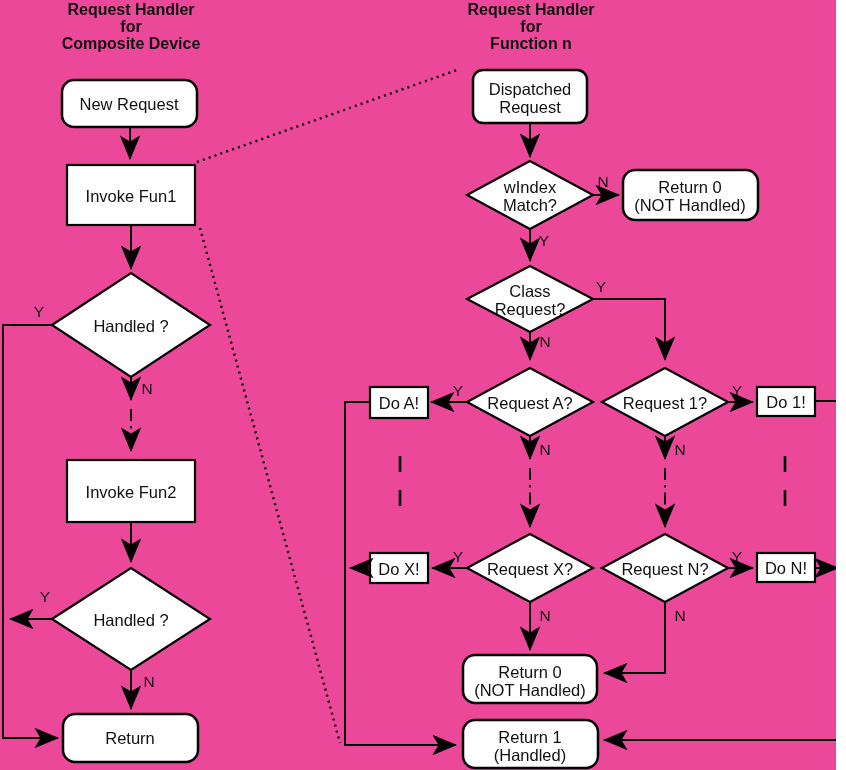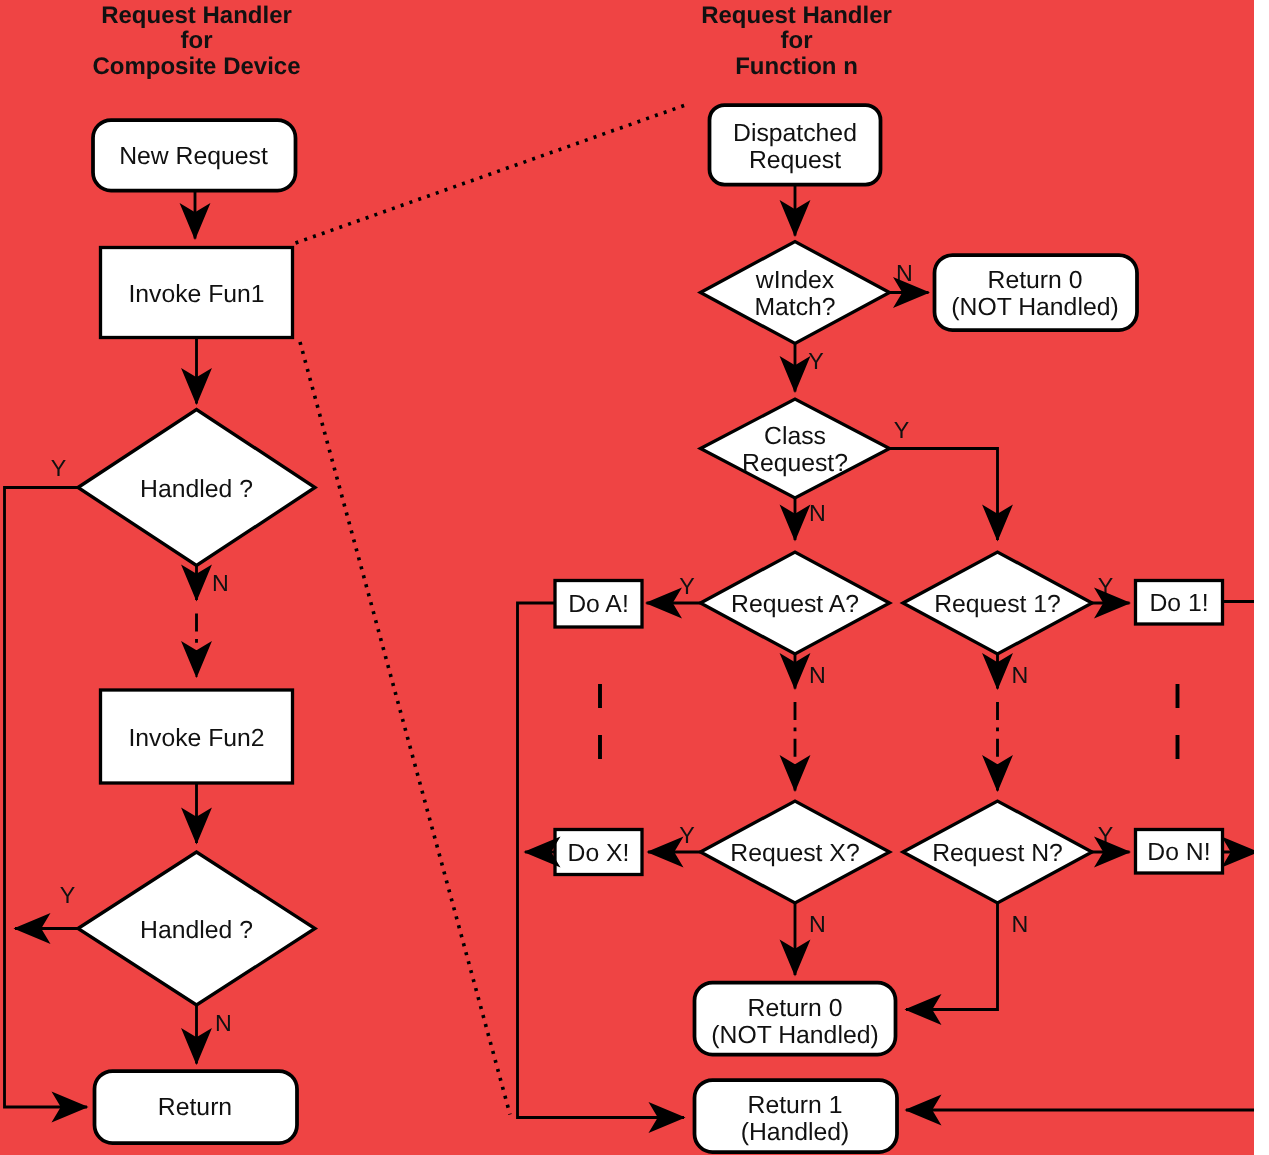--- a/index.html
+++ b/index.html
@@ -1,16 +1,16 @@
 <!DOCTYPE html>
 <html><head>
 <meta charset="utf-8">
 <style>
   html,body{margin:0;padding:0;background:#ffffff;}
-  .stage{position:relative;width:836px;height:770px;background:#ef4444;overflow:hidden;}
+  .stage{position:relative;width:836px;height:770px;background:#ec4899;overflow:hidden;}
   svg{display:block;}
   .shape{fill:#ffffff;stroke:#000000;stroke-width:2.2;}
   .shape-heavy{fill:#ffffff;stroke:#000000;stroke-width:2.5;}
   .line{fill:none;stroke:#000000;stroke-width:1.9;}
   .dashdot{stroke-dasharray:12 5 2.5 5;}
   .dotted{stroke-dasharray:2 4.2;stroke-width:2.4;}
   .ellipsis{stroke-width:2.6;}
   text{font-family:"Liberation Sans","DejaVu Sans",sans-serif;fill:#111111;}
   .node-text{font-size:16.5px;text-anchor:middle;dominant-baseline:central;}
   .title{font-size:16px;font-weight:bold;text-anchor:middle;}

